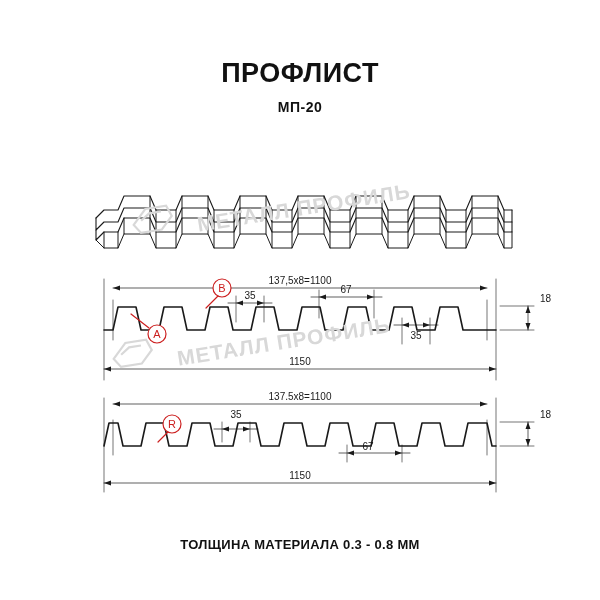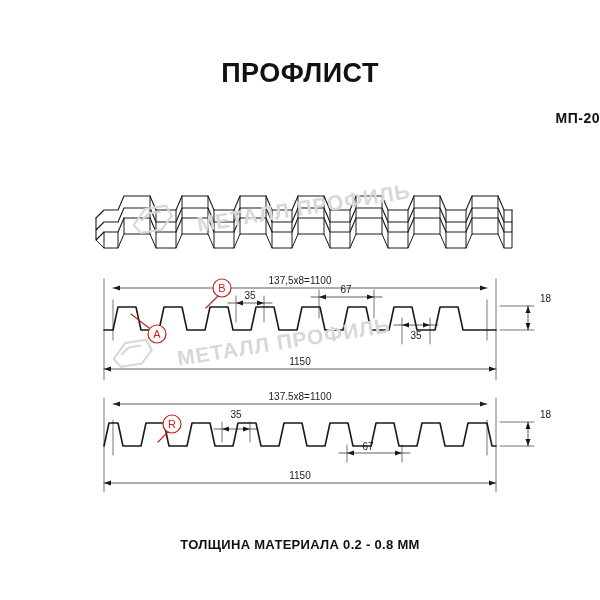--- a/index.html
+++ b/index.html
@@ -29,26 +29,25 @@
     text-align: center;
   }
   .title {
     font-size: 27px;
     font-weight: bold;
     letter-spacing: 0.5px;
     color: #111;
     margin-top: 10px;
   }
   .subtitle {
-    margin-top: 21px;
+    margin-top: 10px;
     font-size: 14px;
     font-weight: bold;
     letter-spacing: 0.5px;
     color: #111;
-    text-align: right;
   }
   .footer-note {
     position: absolute;
     bottom: 48px;
     left: 0;
     width: 600px;
     text-align: center;
     font-size: 13px;
     font-weight: bold;
     letter-spacing: 0.3px;
@@ -302,14 +301,14 @@
       <path d="M133,222 L147,208 L168,208 L172,219 L160,231 L139,231 Z" transform="rotate(-9 152 219)"></path>
       <path d="M141,219 L150,213 L162,213" transform="rotate(-9 152 219)"></path>
       <path d="M113,356 L127,342 L148,342 L152,353 L140,365 L119,365 Z" transform="rotate(-9 132 353)"></path>
       <path d="M121,353 L130,347 L142,347" transform="rotate(-9 132 353)"></path>
     </g>
   </svg>
 
   <div class="wm wm1">МЕТАЛЛ ПРОФИЛЬ</div>
   <div class="wm wm2">МЕТАЛЛ ПРОФИЛЬ</div>
 
-  <div class="footer-note">ТОЛЩИНА МАТЕРИАЛА 0.2 - 0.8 ММ</div>
+  <div class="footer-note">ТОЛЩИНА МАТЕРИАЛА 0.3 - 0.8 ММ</div>
 </div>
 
 </body></html>

